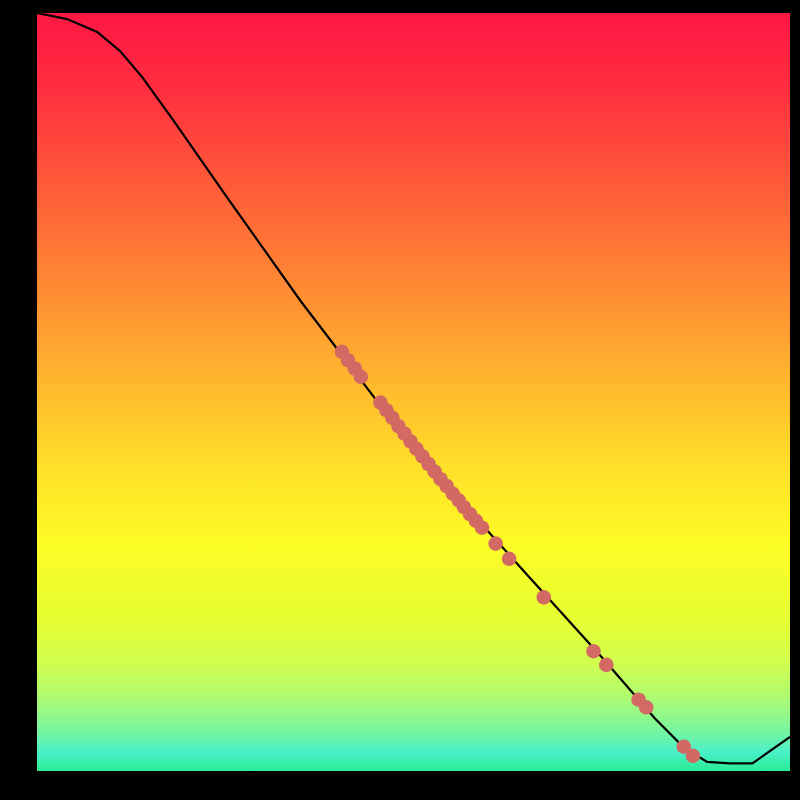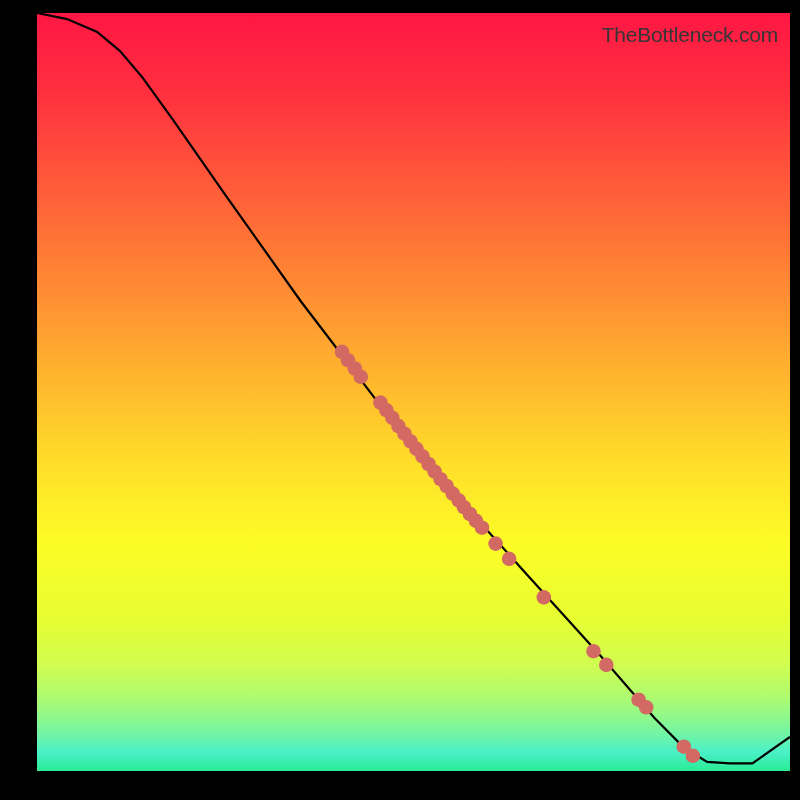--- a/index.html
+++ b/index.html
@@ -101,14 +101,13 @@
         <circle cx="506.8" cy="584.4" r="7.3" fill="#d26a63"></circle>
         <circle cx="556.5" cy="638.2" r="7.3" fill="#d26a63"></circle>
         <circle cx="569.3" cy="651.9" r="7.3" fill="#d26a63"></circle>
         <circle cx="601.6" cy="686.7" r="7.3" fill="#d26a63"></circle>
         <circle cx="609.2" cy="694.3" r="7.3" fill="#d26a63"></circle>
         <circle cx="646.8" cy="733.7" r="7.3" fill="#d26a63"></circle>
         <circle cx="655.9" cy="742.8" r="7.3" fill="#d26a63"></circle>
       </g>
   </svg>
 
-  <div class="watermark">TheBottleneck.com</div>
 </div>
 
 </body></html>

